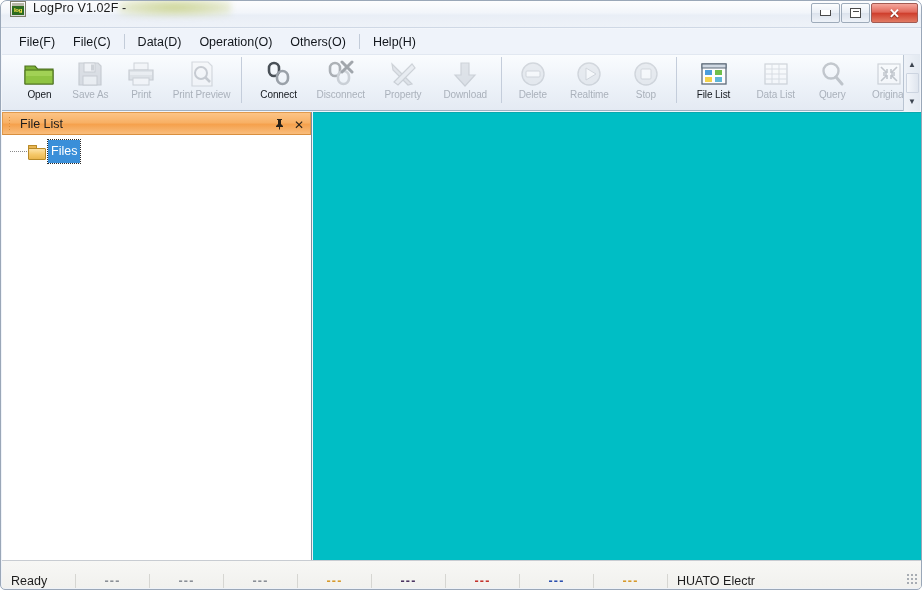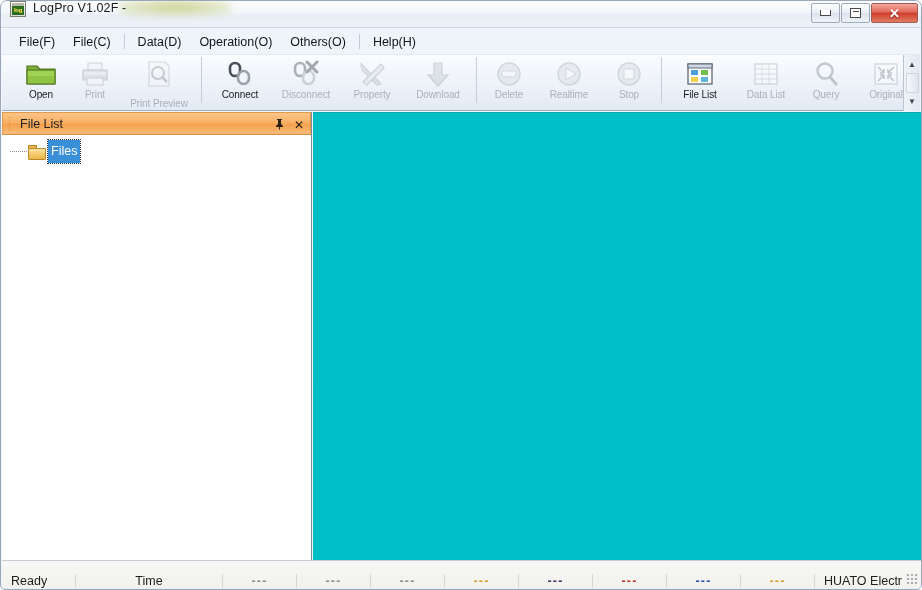--- a/index.html
+++ b/index.html
@@ -98,21 +98,21 @@
     display:flex; flex-direction:column; align-items:center; justify-content:flex-start;
     padding-top:3px; cursor:default; position:relative;
   }
   .tb-btn .ico { width:32px; height:31px; display:flex; align-items:center; justify-content:center; }
   .tb-btn .lbl {
     font-size:10px; margin-top:0; white-space:nowrap; letter-spacing:-.1px;
   }
   .tb-btn.enabled .lbl { color:#15191f; }
   .tb-btn.disabled .lbl { color:#aab1bb; }
   .tb-btn.disabled .ico { opacity:.42; }
-  .tb-btn.wide { width:74px;justify-content:space-between; }
+  .tb-btn.wide { width:74px; }
   .tb-btn.wide2 { width:66px; }
   .tb-sep { width:1px; height:46px; background:#c4cddb; margin:2px 5px 0 5px; flex:none; }
 
   
   #tb-scroll {
     position:absolute; right:1px; top:54px; width:17px; height:56px;
     background: linear-gradient(90deg,#eef2f8 0%, #e3e9f1 100%);
     border-left:1px solid #b9c4d2;
     display:flex; flex-direction:column; justify-content:space-between; align-items:center;
     padding:2px 0;
@@ -247,20 +247,31 @@
       <span class="ico">
         <svg width="32" height="28" viewBox="0 0 32 28">
           <path d="M2 6 h10 l2.5 3 H30 v15 H2 Z" fill="#7cb036" stroke="#4e7320" stroke-width="1.2"></path>
           <path d="M2 10 h28 v14 H2 Z" fill="#8fc442" stroke="#4e7320" stroke-width="1"></path>
           <path d="M3 11 h26 v5 H3 Z" fill="#a8d75e" opacity=".7"></path>
         </svg>
       </span>
       <span class="lbl">Open</span>
     </div>
 
+    <div class="tb-btn disabled">
+      <span class="ico">
+        <svg width="28" height="28" viewBox="0 0 28 28">
+          <path d="M3 3 h19 l3 3 v19 H3 Z" fill="#b9bec6" stroke="#8e949d" stroke-width="1.2"></path>
+          <rect x="8" y="3" width="11" height="9" fill="#e8eaee" stroke="#8e949d" stroke-width="1"></rect>
+          <rect x="15" y="4.5" width="3" height="6" fill="#9aa0a9"></rect>
+          <rect x="7" y="16" width="14" height="9" fill="#e3e6ea" stroke="#8e949d" stroke-width="1"></rect>
+        </svg>
+      </span>
+      <span class="lbl">Save As</span>
+    </div>
 
     <div class="tb-btn disabled">
       <span class="ico">
         <svg width="30" height="28" viewBox="0 0 30 28">
           <rect x="8" y="3" width="14" height="7" fill="#eef0f3" stroke="#9aa0a9" stroke-width="1"></rect>
           <path d="M3 10 h24 v10 H3 Z" fill="#c3c8cf" stroke="#8e949d" stroke-width="1.2"></path>
           <rect x="4" y="12" width="22" height="3" fill="#dfe2e7"></rect>
           <rect x="7" y="18" width="16" height="7" fill="#f4f5f7" stroke="#9aa0a9" stroke-width="1"></rect>
         </svg>
       </span>
@@ -434,23 +445,20 @@
       </div>
     </div>
   </div>
 
   <div id="main-canvas"></div>
 
   <div id="status-bar">
     <div class="sb-cell" style="width:74px">
         <span>Ready</span>
       </div>
-    <div class="sb-cell" style="width:147px">
-        <span>Time</span>
-      </div>
     <div class="sb-cell" style="width:74px">
         <span class="sb-dash" style="color:#8a8f96">---</span>
       </div>
     <div class="sb-cell" style="width:74px">
         <span class="sb-dash" style="color:#8a8f96">---</span>
       </div>
     <div class="sb-cell" style="width:74px">
         <span class="sb-dash" style="color:#8a8f96">---</span>
       </div>
     <div class="sb-cell" style="width:74px">

